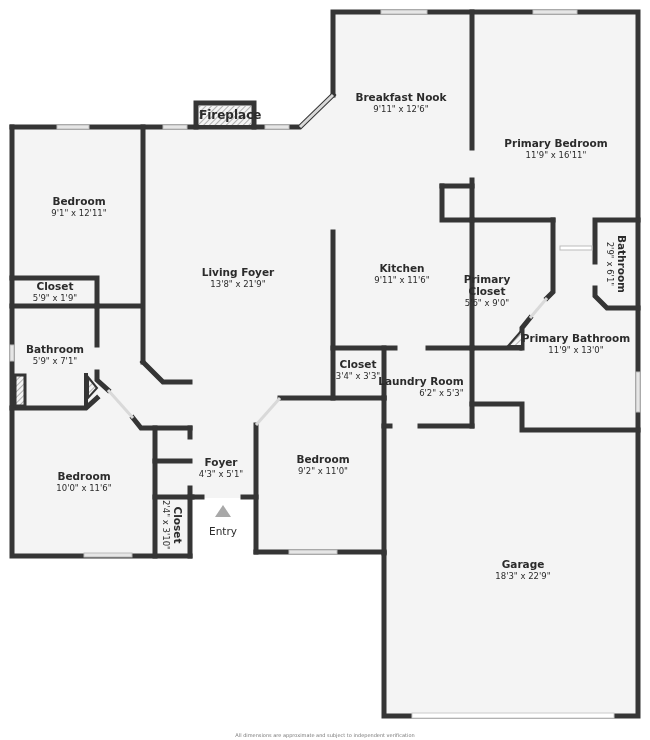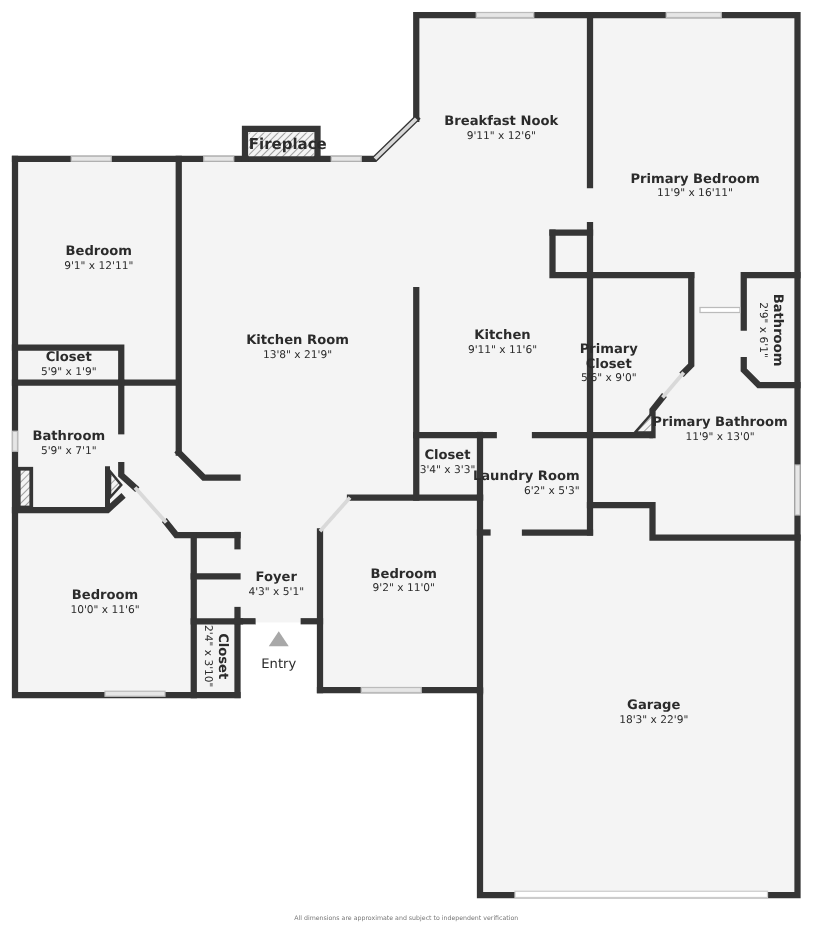--- a/index.html
+++ b/index.html
@@ -126,21 +126,21 @@
 </div>
 <div class="room-label" style="left:556px;top:119px;margin-top:30px;">
   <span class="room-name">Primary Bedroom</span>
   <span class="room-dim">11'9" x 16'11"</span>
 </div>
 <div class="room-label" style="left:79px;top:207px;">
   <span class="room-name">Bedroom</span>
   <span class="room-dim">9'1" x 12'11"</span>
 </div>
 <div class="room-label" style="left:238px;top:278px;">
-  <span class="room-name">Kitchen Room</span>
+  <span class="room-name">Living Foyer</span>
   <span class="room-dim">13'8" x 21'9"</span>
 </div>
 <div class="room-label" style="left:402px;top:274px;">
   <span class="room-name">Kitchen</span>
   <span class="room-dim">9'11" x 11'6"</span>
 </div>
 <div class="room-label" style="left:487px;top:277px;margin-top:14px;">
   <span class="room-name">Primary</span>
   <span class="room-name">Closet</span>
   <span class="room-dim">5'6" x 9'0"</span>

